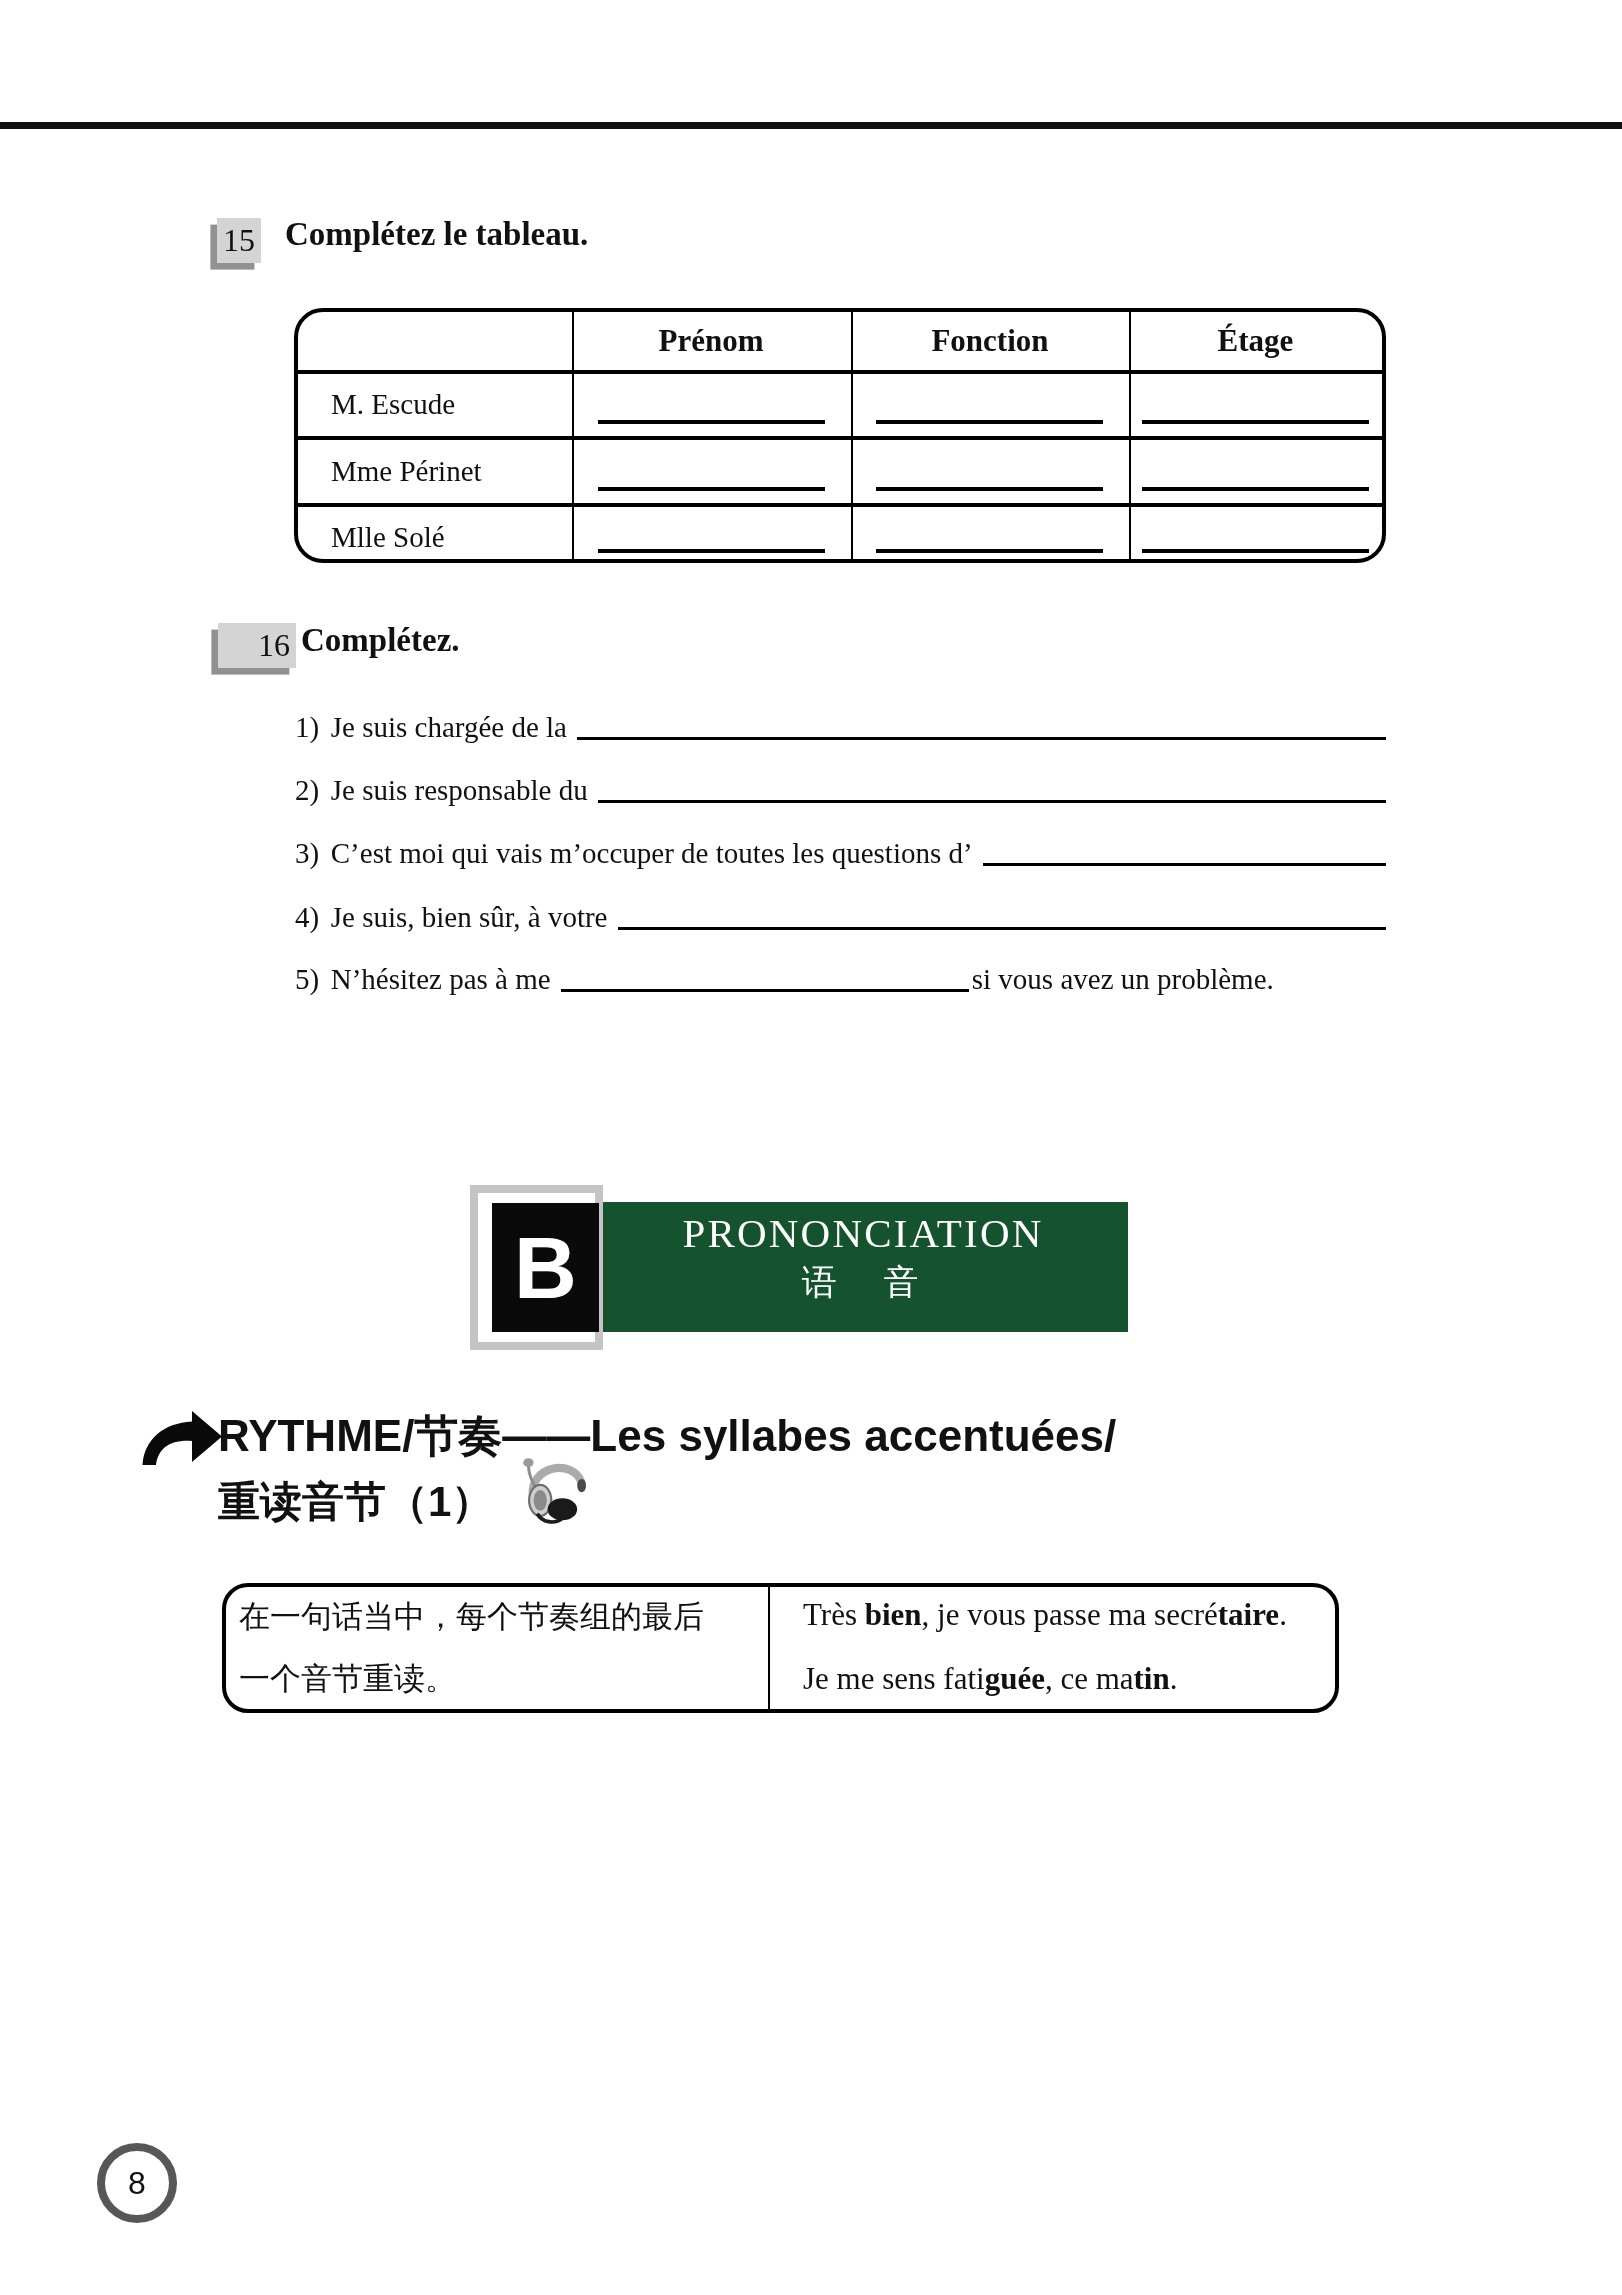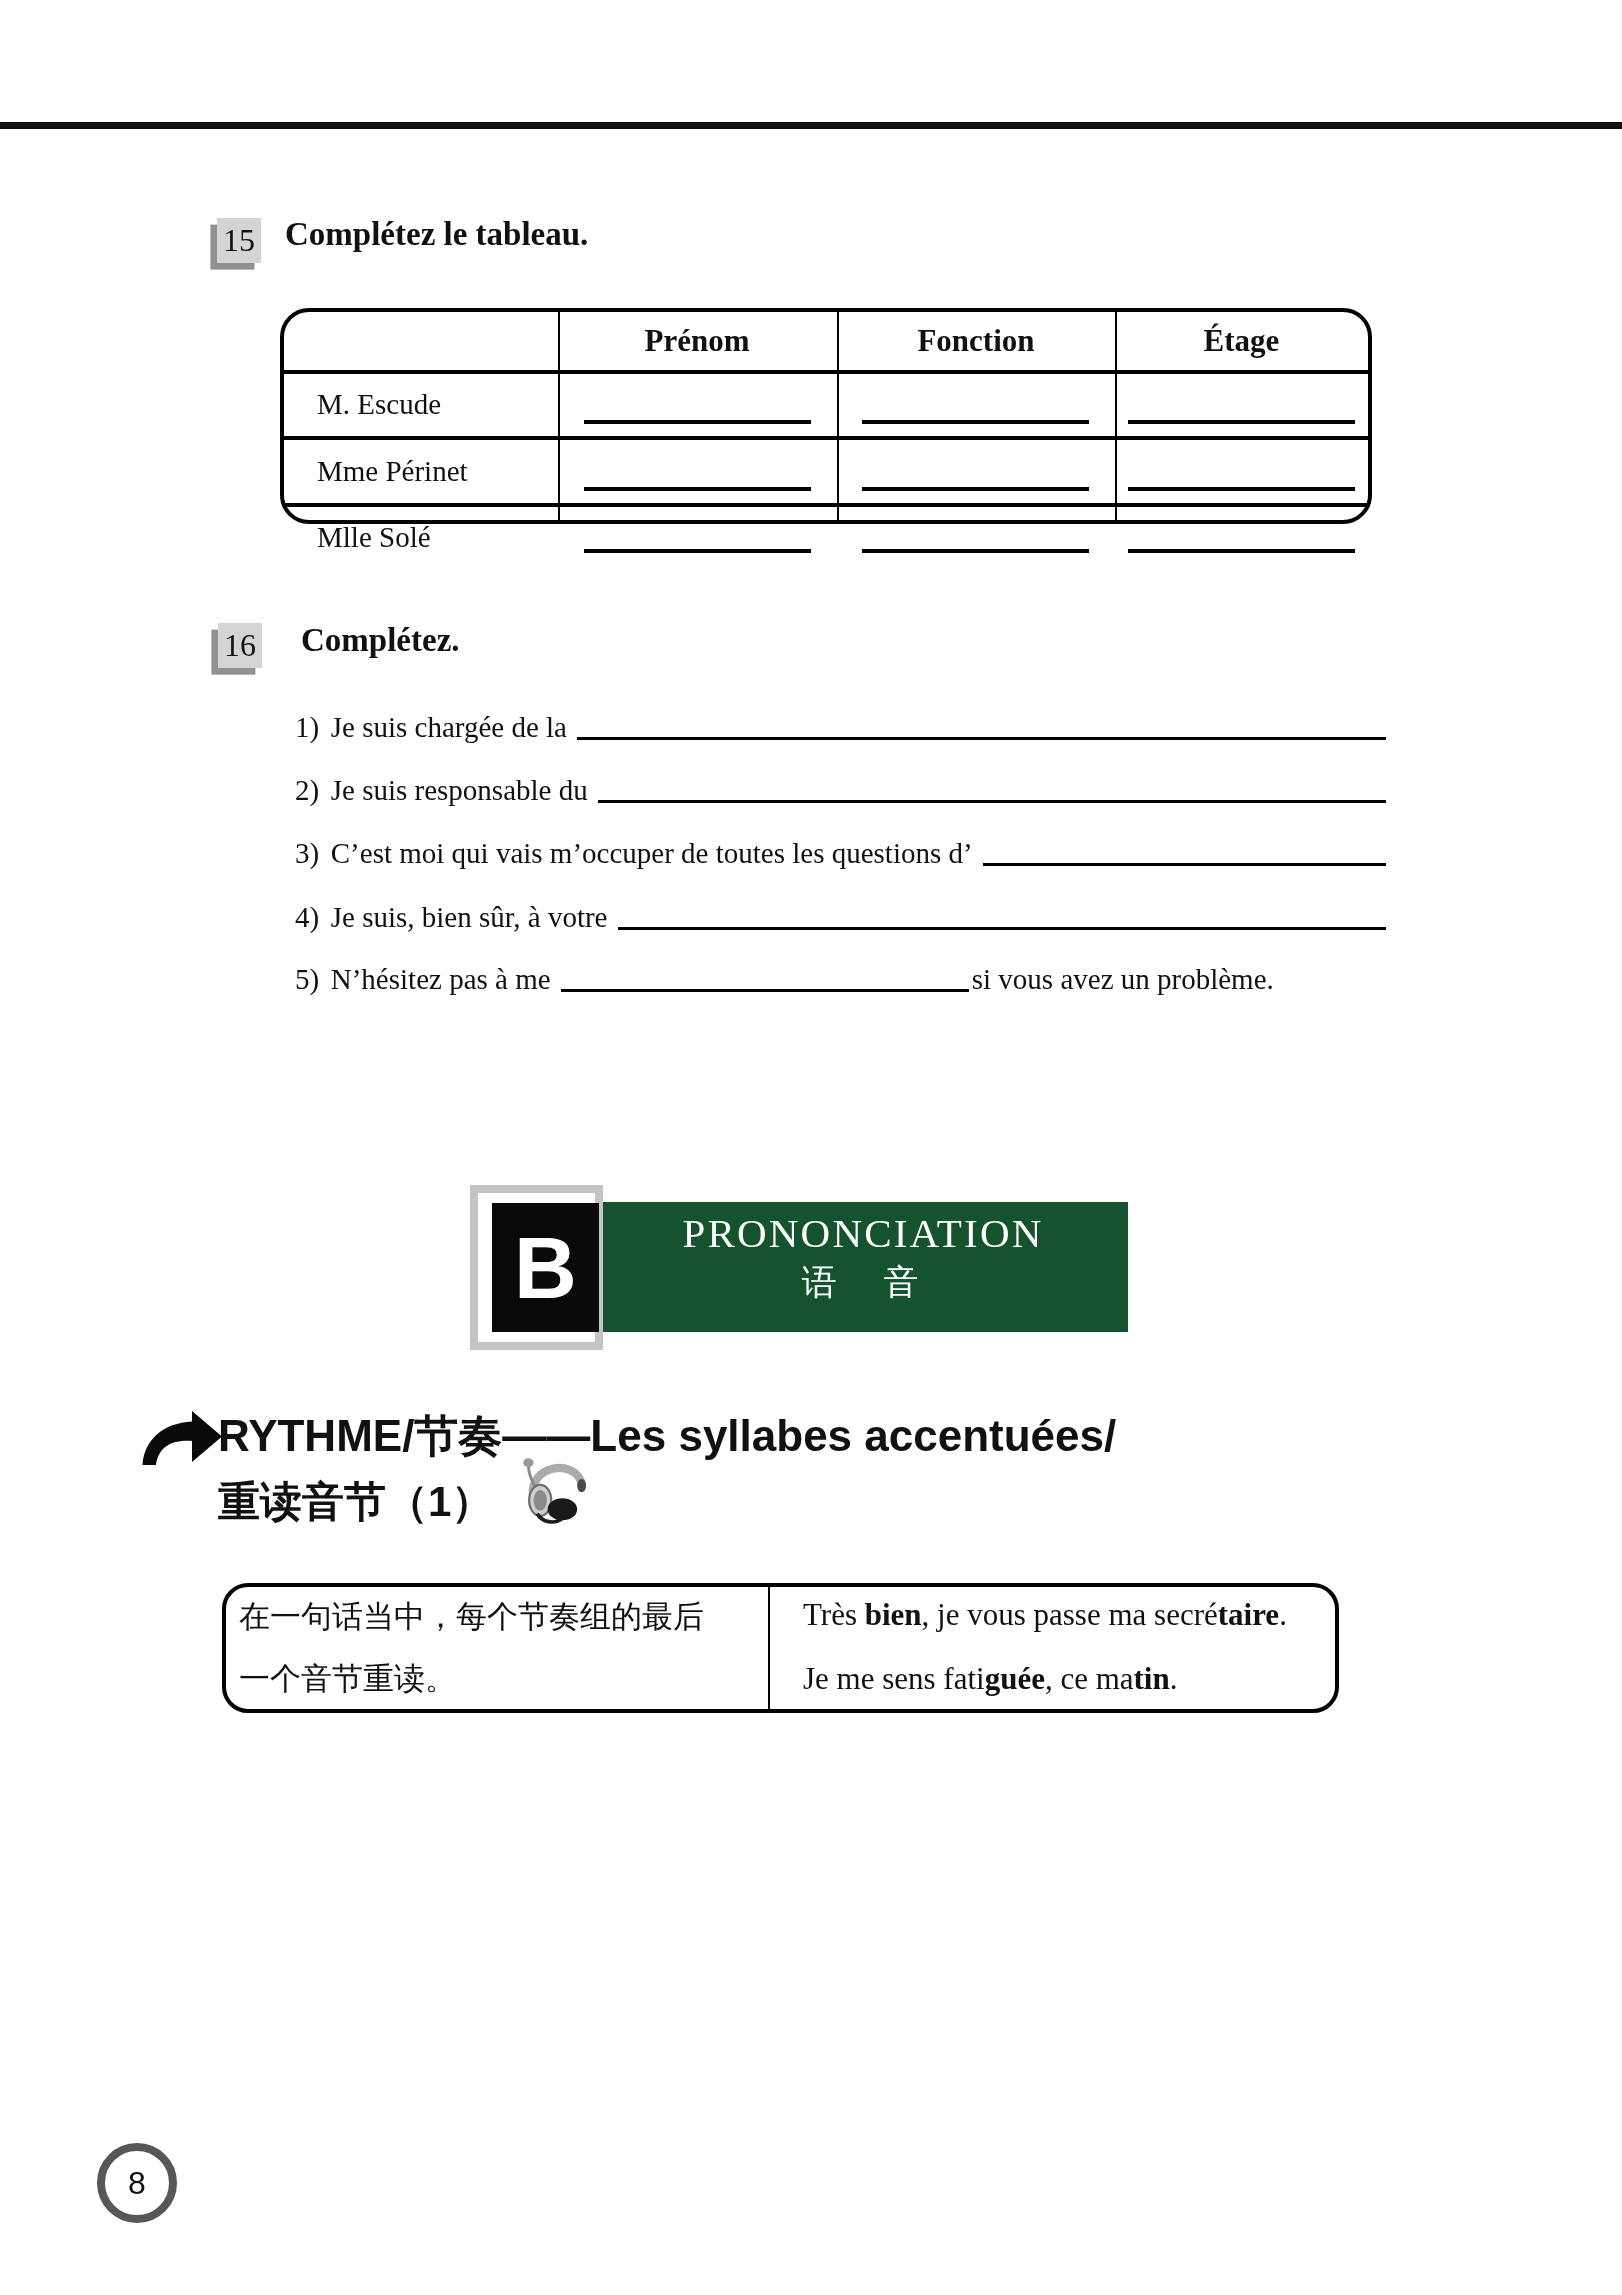--- a/index.html
+++ b/index.html
@@ -7,21 +7,21 @@
         font-family:"Liberation Serif","DejaVu Serif",serif;color:#111;}
   .top-rule{position:absolute;left:0;top:122px;width:1623px;height:6.6px;background:#111;}
 
   
   .badge{position:absolute;width:44px;height:45px;background:#d4d4d4;
          box-shadow:-6.6px 6.6px 0 #919191;display:flex;align-items:center;justify-content:center;
          font-size:32px;color:#111;}
   .ex-title{position:absolute;font-weight:bold;font-size:33px;white-space:nowrap;}
 
   
-  .ftable{position:absolute;left:280px;top:308px;width:1092px;height:216px;
+  .ftable{position:absolute;left:294px;top:308px;width:1092px;height:255px;
           border:4.4px solid #000;border-radius:29px;box-sizing:border-box;}
   .vline{position:absolute;top:0;bottom:0;width:2.2px;background:#000;}
   .hline{position:absolute;left:0;right:0;height:3.6px;background:#000;}
   .th{position:absolute;text-align:center;font-weight:bold;font-size:31px;line-height:58px;top:0;}
   .rowlab{position:absolute;left:33px;font-size:29px;display:flex;align-items:center;}
   .cell-blank{position:absolute;height:3.6px;background:#000;width:227px;}
 
   
   .exline{position:absolute;left:295px;width:1091px;height:41px;display:flex;align-items:flex-end;
           font-size:29px;white-space:nowrap;}
@@ -95,21 +95,21 @@
     <div class="cell-blank" style="left:578px;top:108px;"></div>
     <div class="cell-blank" style="left:844px;top:108px;"></div>
     <div class="cell-blank" style="left:300px;top:175px;"></div>
     <div class="cell-blank" style="left:578px;top:175px;"></div>
     <div class="cell-blank" style="left:844px;top:175px;"></div>
     <div class="cell-blank" style="left:300px;top:237px;"></div>
     <div class="cell-blank" style="left:578px;top:237px;"></div>
     <div class="cell-blank" style="left:844px;top:237px;"></div>
   </div>
 
-  <div class="badge" style="left:218px;top:623px;">
+  <div class="badge" style="left:218px;top:623px;padding-left:34px;">
     <span>16</span>
   </div>
   <div class="ex-title" style="left:301px;top:622px;">Complétez.</div>
 
   <div class="exline" style="top:703px;">
     <span class="num">1)</span>
     <span>Je suis chargée de la</span>
     <span class="blank"></span>
   </div>
   <div class="exline" style="top:766px;">

